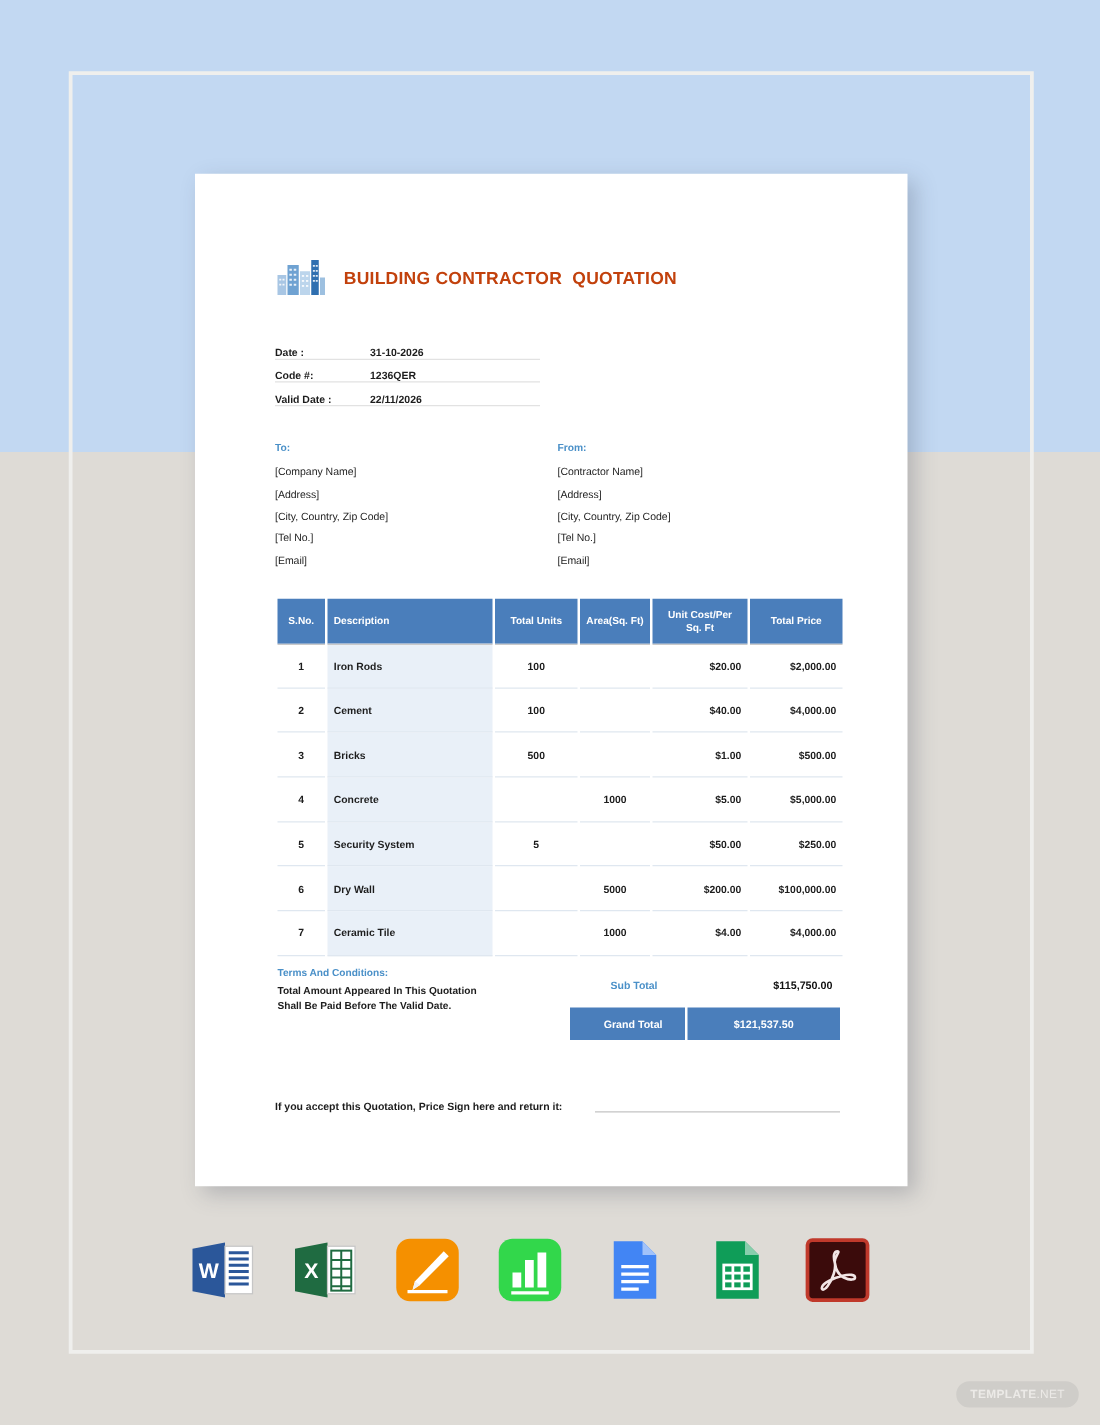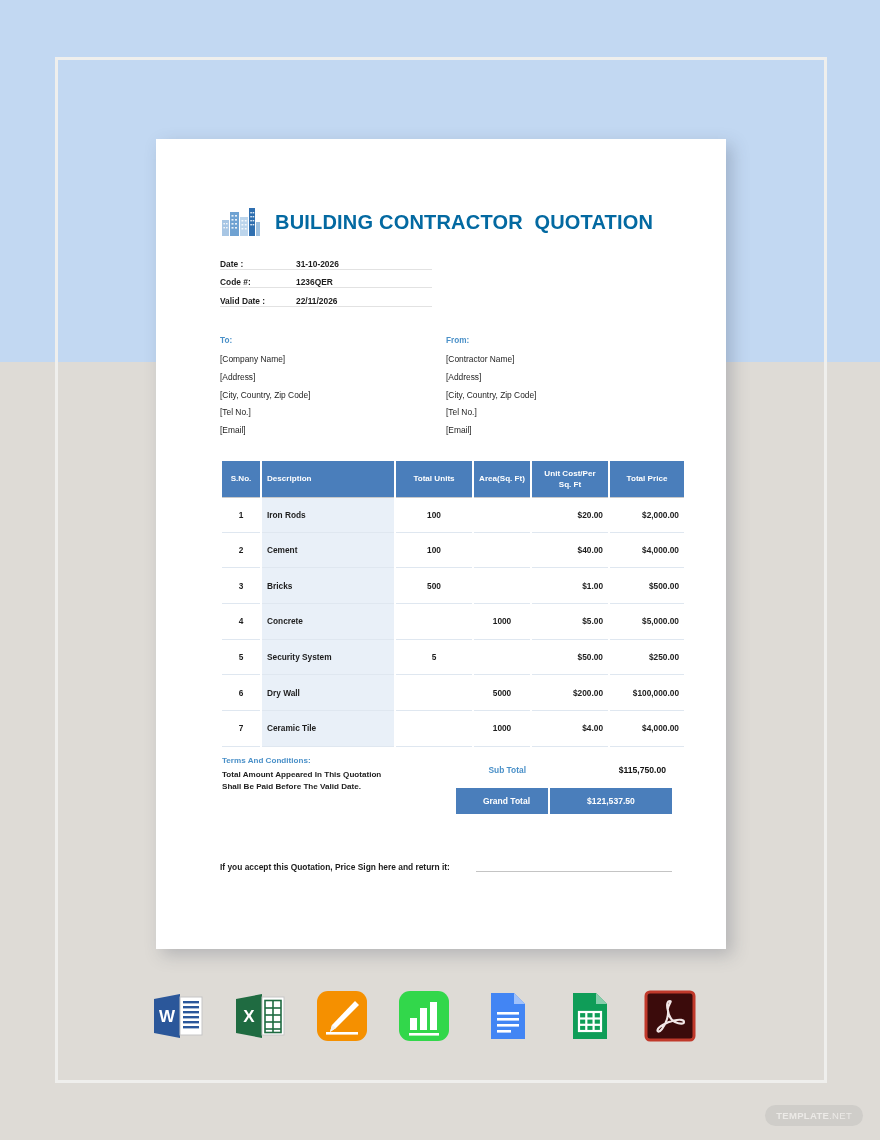--- a/index.html
+++ b/index.html
@@ -33,25 +33,25 @@
   }
   #doc {
     position: absolute;
     left: 64px; top: 62px;
     width: 452px;
   }
   
   .hdr { display: flex; align-items: center; gap: 13px; height: 42px; }
   .logo { width: 42px; height: 32px; flex: 0 0 auto; }
   .doc-title {
-    font-size: 20px; font-weight: bold; color: #0369a1;
+    font-size: 14px; font-weight: bold; color: #c2410c;
     letter-spacing: 0.2px; white-space: pre; text-align: right;
   }
   
-  .meta { margin-top: 8px; width: 212px; }
+  .meta { margin-top: 26px; width: 212px; }
   .meta-row {
     display: flex; align-items: flex-end;
     height: 18.5px;
     border-bottom: 1px solid #e2e2e2;
   }
   .meta-label {
     width: 76px; font-size: 8.4px; font-weight: bold; color: #1d1d1d;
   }
   .meta-value { font-size: 8.4px; font-weight: bold; color: #1d1d1d; }
   
@@ -77,21 +77,21 @@
     color: #ffffff;
     font-size: 8.1px;
     font-weight: bold;
     height: 36px;
     vertical-align: middle;
     padding: 2px 5px;
     line-height: 11px;
   }
   th.c-sno   { width: 38px;  text-align: center; }
   th.c-desc  { width: 132px; text-align: left; }
-  th.c-units { width: 76px;  text-align: center; }
+  th.c-units { width: 66px;  text-align: center; }
   th.c-area  { width: 56px;  text-align: center; }
   th.c-cost  { width: 76px;  text-align: center; }
   th.c-price { width: 74px;  text-align: center; }
 
   table.items tbody td {
     font-size: 8.3px; color: #1d1d1d; font-weight: bold;
     height: 35.7px; vertical-align: middle; padding: 0 5px;
     border-bottom: 1px solid #dfe7f0;
   }
   table.items tbody tr:first-child td { border-top: 1px solid #c9c9c9; }

